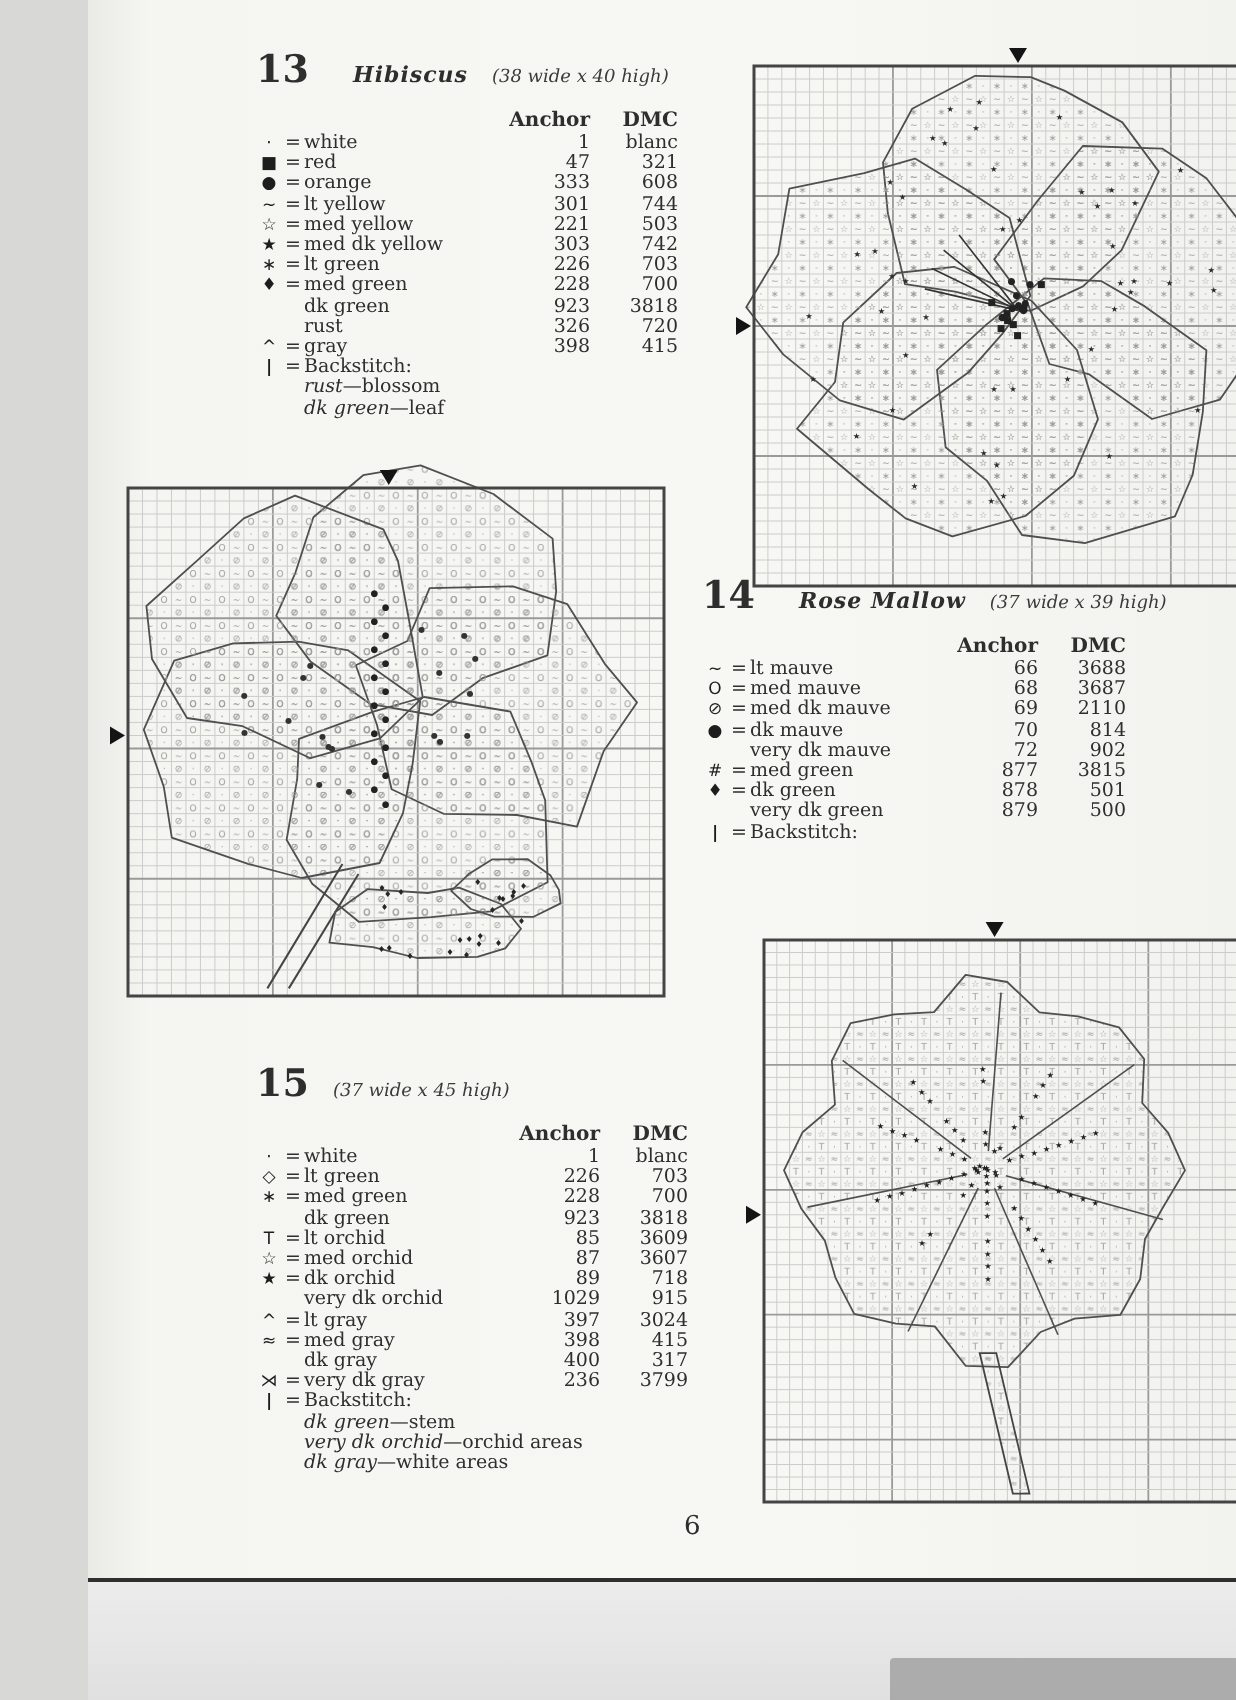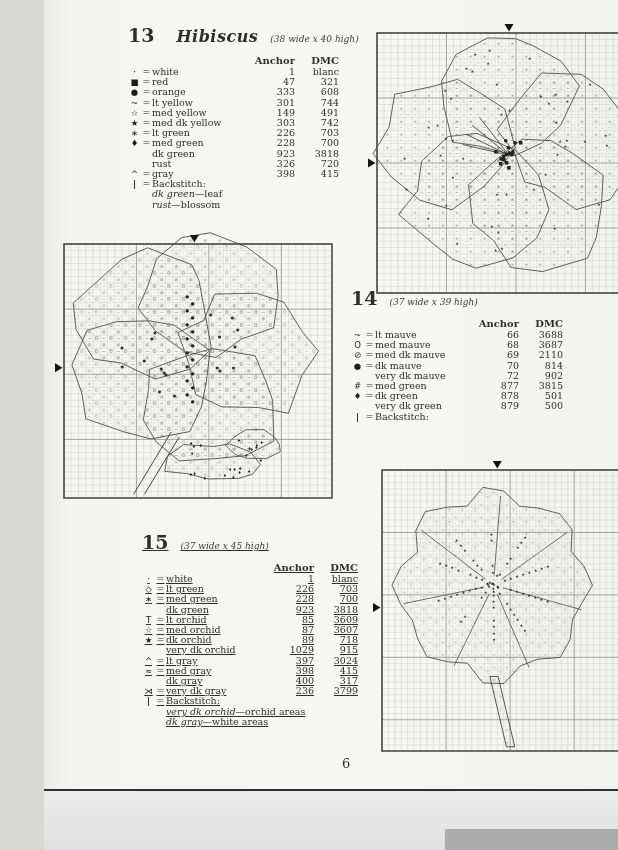--- a/index.html
+++ b/index.html
@@ -2,24 +2,24 @@
 <html><head>
 <meta charset="utf-8">
 <style>
   html,body{margin:0;padding:0;background:#d8d8d6;}
   .page{position:relative;width:618px;height:850px;overflow:hidden;color:#2e2e2e;
         font-family:"DejaVu Serif",serif;
         background:linear-gradient(90deg,#eaeae7 0%,#f5f5f2 5%,#f7f7f4 55%,#f2f2ef 93%,#e6e6e3 100%);margin-left:44px;}
   .sec{position:absolute;}
   #sec-13{left:84px;top:24px;width:211px;}
   #sec-14{left:307px;top:287px;width:212px;}
-  #sec-15{left:98px;top:531px;width:216px;text-decoration:underline;}
+  #sec-15{left:84px;top:531px;width:216px;}
   .phead{display:flex;align-items:baseline;white-space:nowrap;}
   .pnum{font-size:19px;font-weight:bold;}
-  .ptitle{font-size:16px;font-weight:bold;font-style:italic;margin-left:22px;letter-spacing:.5px;}
+  .ptitle{font-size:11px;font-weight:bold;font-style:italic;margin-left:22px;letter-spacing:.5px;}
   .pnote{font-size:9px;font-style:italic;margin-left:12px;color:#3a3a3a;}
   .lhead,.lrow{display:grid;grid-template-columns:13px 11px 1fr 52px 44px;line-height:10.2px;font-size:9.5px;}
   .lhead{margin-top:9px;font-weight:bold;font-size:10px;line-height:12px;}
   .an,.dm{text-align:right;}
   .sym{font-family:"DejaVu Sans",sans-serif;font-size:8.5px;text-align:center;color:#1d1d1d;}
   .eq{text-align:center;}
   .bsline{padding-left:24px;line-height:10.2px;font-size:9.5px;}
   .bsline i{font-style:italic;}
   .chart{position:absolute;}
   #chart-13{left:333px;top:33px;width:264px;height:260px;}
@@ -79,22 +79,22 @@
           <span class="sym">~</span>
           <span class="eq">=</span>
           <span class="nm">lt yellow</span>
           <span class="an">301</span>
           <span class="dm">744</span>
         </div>
         <div class="lrow">
           <span class="sym">☆</span>
           <span class="eq">=</span>
           <span class="nm">med yellow</span>
-          <span class="an">149</span>
-          <span class="dm">491</span>
+          <span class="an">221</span>
+          <span class="dm">503</span>
         </div>
         <div class="lrow">
           <span class="sym">★</span>
           <span class="eq">=</span>
           <span class="nm">med dk yellow</span>
           <span class="an">303</span>
           <span class="dm">742</span>
         </div>
         <div class="lrow">
           <span class="sym">∗</span>
@@ -131,28 +131,29 @@
           <span class="an">398</span>
           <span class="dm">415</span>
         </div>
         <div class="lrow">
           <span class="sym" style="font-weight:bold">|</span>
           <span class="eq">=</span>
           <span class="nm">Backstitch:</span>
           <span></span>
           <span></span>
         </div>
+        <div class="bsline"><i>rust</i>—<span>blossom</span></div>
         <div class="bsline"><i>dk green</i>—<span>leaf</span></div>
-        <div class="bsline"><i>rust</i>—<span>blossom</span></div>
       </div>
   </section>
 
   <section class="sec" id="sec-14">
     <div class="phead">
       <span class="pnum">14</span>
+      <span class="ptitle">Rose Mallow</span>
       <span class="pnote">(37 wide x 39 high)</span>
     </div>
     <div class="lhead">
       <span></span>
         <span></span>
         <span></span>
       <span class="an">Anchor</span>
       <span class="dm">DMC</span>
     </div>
     <div class="legend-rows">
@@ -319,20 +320,21 @@
           <span class="an">236</span>
           <span class="dm">3799</span>
         </div>
         <div class="lrow">
           <span class="sym" style="font-weight:bold">|</span>
           <span class="eq">=</span>
           <span class="nm">Backstitch:</span>
           <span></span>
           <span></span>
         </div>
+        <div class="bsline"><i>dk green</i>—<span>stem</span></div>
         <div class="bsline"><i>very dk orchid</i>—<span>orchid areas</span></div>
         <div class="bsline"><i>dk gray</i>—<span>white areas</span></div>
       </div>
   </section>
 
   <div class="chart" id="chart-13">
       <svg width="264" height="260" viewBox="0 0 264 260">
         <defs>
           <pattern id="tex0" width="13.894736842105264" height="13" patternUnits="userSpaceOnUse">
             <text x="3.473684210526316" y="5.07" font-size="4.6" fill="#9c9c9c" text-anchor="middle" font-family="DejaVu Sans, sans-serif">☆</text>

